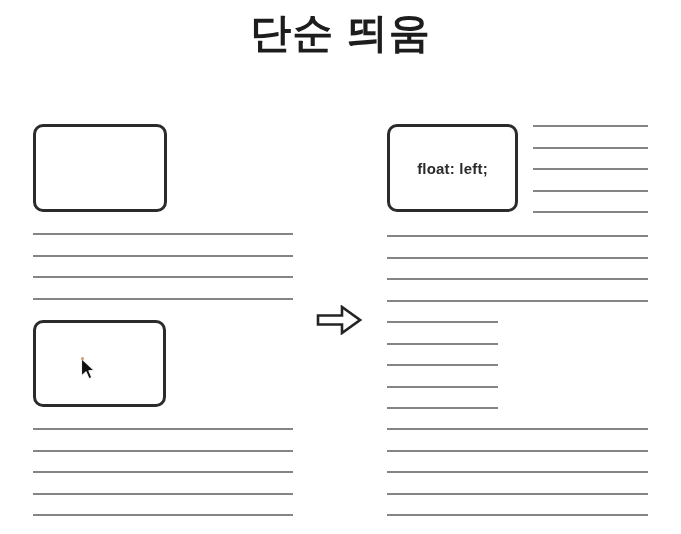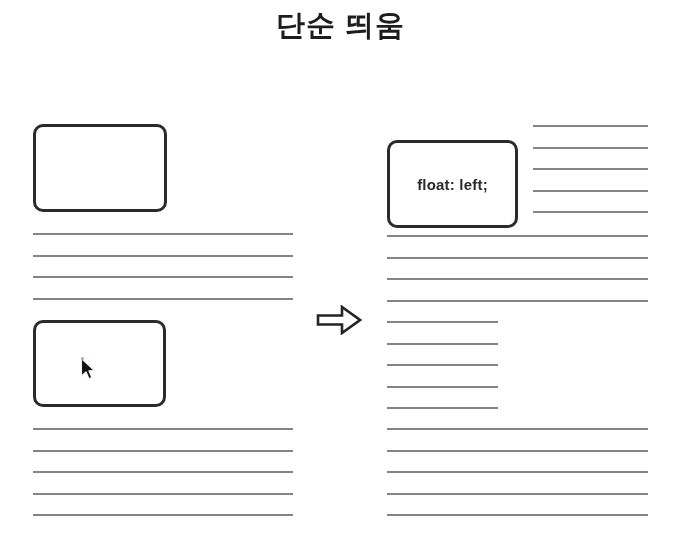--- a/index.html
+++ b/index.html
@@ -7,39 +7,39 @@
     width:681px; height:534px;
     background:#ffffff;
     font-family:"Liberation Sans", sans-serif;
     position:relative;
     overflow:hidden;
   }
 
   .title {
     position:absolute; top:6px; left:0; width:681px;
     text-align:center;
-    font-size:29px; font-weight:800; letter-spacing:1px;
+    font-size:41px; font-weight:800; letter-spacing:1px;
     color:#1d1d1d;
   }
 
   .panel { position:absolute; }
   #panel-before { left:33px;  top:124px; width:260px; height:393px; }
   #panel-after  { left:387px; top:124px; width:261px; height:392px; }
 
   .fbox {
     position:absolute; box-sizing:border-box;
     border:3px solid #2b2b2b; border-radius:10px;
     background:#ffffff;
     display:flex; align-items:center; justify-content:center;
     font-weight:700; font-size:15px; color:#2b2b2b;
     letter-spacing:0.2px;
   }
   #before-box-1   { left:0;     top:0;     width:134px; height:88px; }
   #before-box-2   { left:0;     top:196px; width:133px; height:87px; }
-  #after-box-left { left:0;     top:16px;     width:131px; height:88px; }
+  #after-box-left { left:0;     top:0;     width:131px; height:88px; }
   #after-box-right{ left:126px; top:194px; width:134px; height:90px; }
 
   .lines { position:absolute; }
   .tline { height:2px; background:#858585; }
   .tline + .tline { margin-top:19.6px; }
 
   #before-lines-1    { left:0;     top:109px; width:260px; }
   #before-lines-2    { left:0;     top:304px; width:260px; }
   #after-lines-top   { left:146px; top:1px;   width:115px; }
   #after-lines-mid   { left:0;     top:111px; width:261px; }

